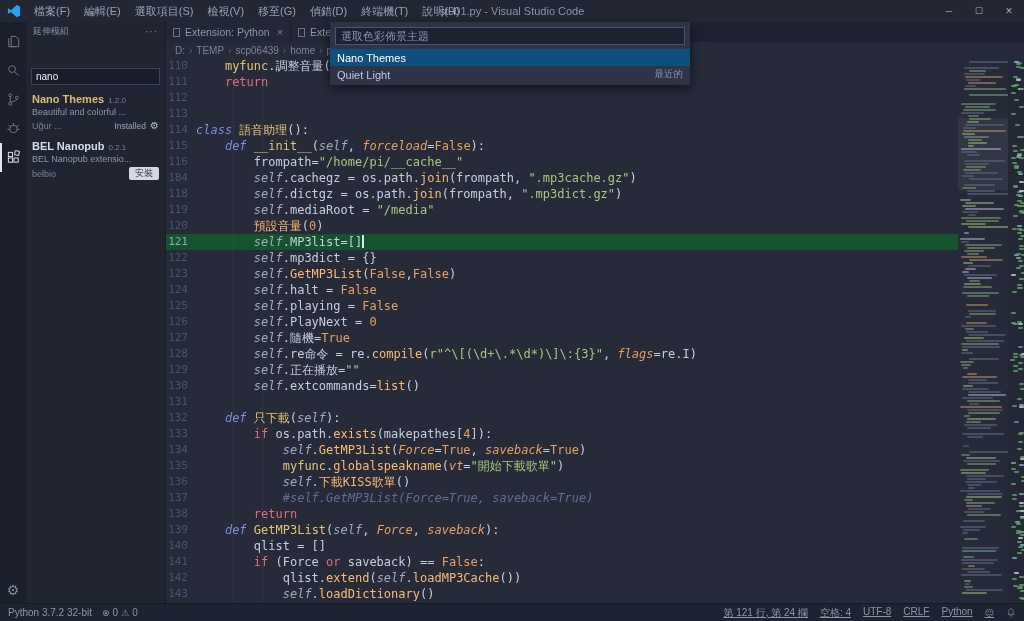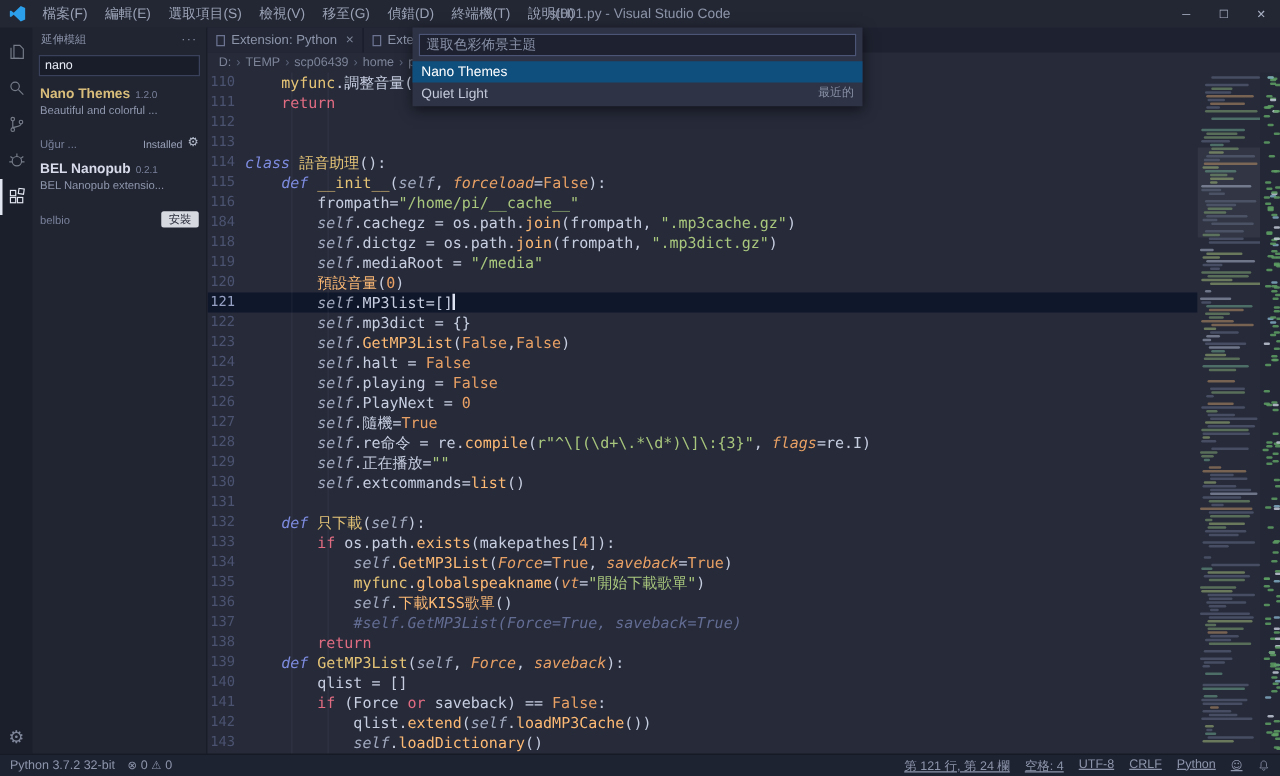--- a/index.html
+++ b/index.html
@@ -27,30 +27,30 @@
     opacity:.5; }
   .act-item.active { opacity:1; box-shadow: inset 2px 0 0 #e2e6f0; }
   .act-settings { margin-top:auto; margin-bottom:5px; font-size:14px; color:#9aa2b8; opacity:.8;
     font-family:"DejaVu Sans",sans-serif; }
 
   .sidebar { width:140px; background:#212532; border-right:1px solid #171b26; position:relative;
     color:#9aa2b8; flex:none; }
   .sb-header { height:18px; display:flex; align-items:center; padding:0 7px; font-size:9px;
     color:#8a92a8; }
   .sb-more { margin-left:auto; letter-spacing:1px; font-size:10px; }
-  .sb-search { padding:2px 5px 4px; }
+  .sb-search { padding:2px 5px 4px;margin-top:24px; }
   .sb-search input { width:100%; height:17px; background:#191d2a; border:1px solid #3a415a;
     color:#e8ecf5; font-size:10px; padding:0 4px; font-family:"Liberation Sans",sans-serif; }
   .ext-item { padding:4px 6px 5px; }
   .ext-r1 { display:flex; align-items:baseline; gap:4px; overflow:hidden; }
   .ext-name { font-size:11px; font-weight:bold; color:#d8dcea; white-space:nowrap; overflow:hidden; }
   .ext-name.gold { color:#d9bd7a; }
   .ext-version { font-size:8px; color:#79819a; flex:none; }
   .ext-desc { font-size:9px; color:#8f97ad; margin-top:2px; white-space:nowrap; overflow:hidden; }
-  .ext-r3 { display:flex; align-items:center; margin-top:16px; gap:4px; }
+  .ext-r3 { display:flex; align-items:center; margin-top:3px; gap:4px; }
   .ext-author { font-size:9px; color:#79819a; flex:1; white-space:nowrap; overflow:hidden; }
   .ext-status { font-size:8.5px; color:#9aa2b8; }
   .ext-gear { font-size:10px; color:#b6bdcd; font-family:"DejaVu Sans",sans-serif; }
   .ext-install { font-size:9px; background:#d6d9e0; color:#2a2e3b; border-radius:2px;
     padding:0 6px; line-height:13px; }
 
   
   .editor-area { flex:1; position:relative; background:#262a39; overflow:hidden; }
   .tabbar { height:20px; background:#1e2230; display:flex; }
   .tab { display:flex; align-items:center; background:#232736; border-right:1px solid #181c28;
@@ -61,21 +61,21 @@
   .breadcrumb { height:16px; display:flex; align-items:center; padding-left:9px; font-size:10px;
     color:#7d8498; gap:4px; white-space:nowrap; overflow:hidden; }
   .bc-sep { color:#5d647a; }
 
   .guide { position:absolute; top:36px; bottom:0; width:1px;
     background:rgba(150,160,190,0.08); z-index:1; }
 
   .code-wrap { position:absolute; top:36px; left:0; bottom:0; width:792px; overflow:hidden; }
   .code-line { height:16px; display:flex; white-space:pre;
     font-family:"DejaVu Sans Mono",monospace; font-size:12px; line-height:16px; }
-  .code-line.current { background:#0f172a; }
+  .code-line.current { background:#14532d; }
   .gutter { width:30px; padding-right:8px; text-align:right; color:#4b5370; font-size:11px;
     flex:none; }
   .current .gutter { color:#96a1c4; }
   .code-text { color:#c7cee0; }
   .tk-d  { color:#c7cee0; }
   .tk-k  { color:#7e8ce0; font-style:italic; }
   .tk-c  { color:#e06c82; }
   .tk-s  { color:#a9c77d; }
   .tk-n  { color:#e8a064; }
   .tk-b  { color:#e8a064; }

